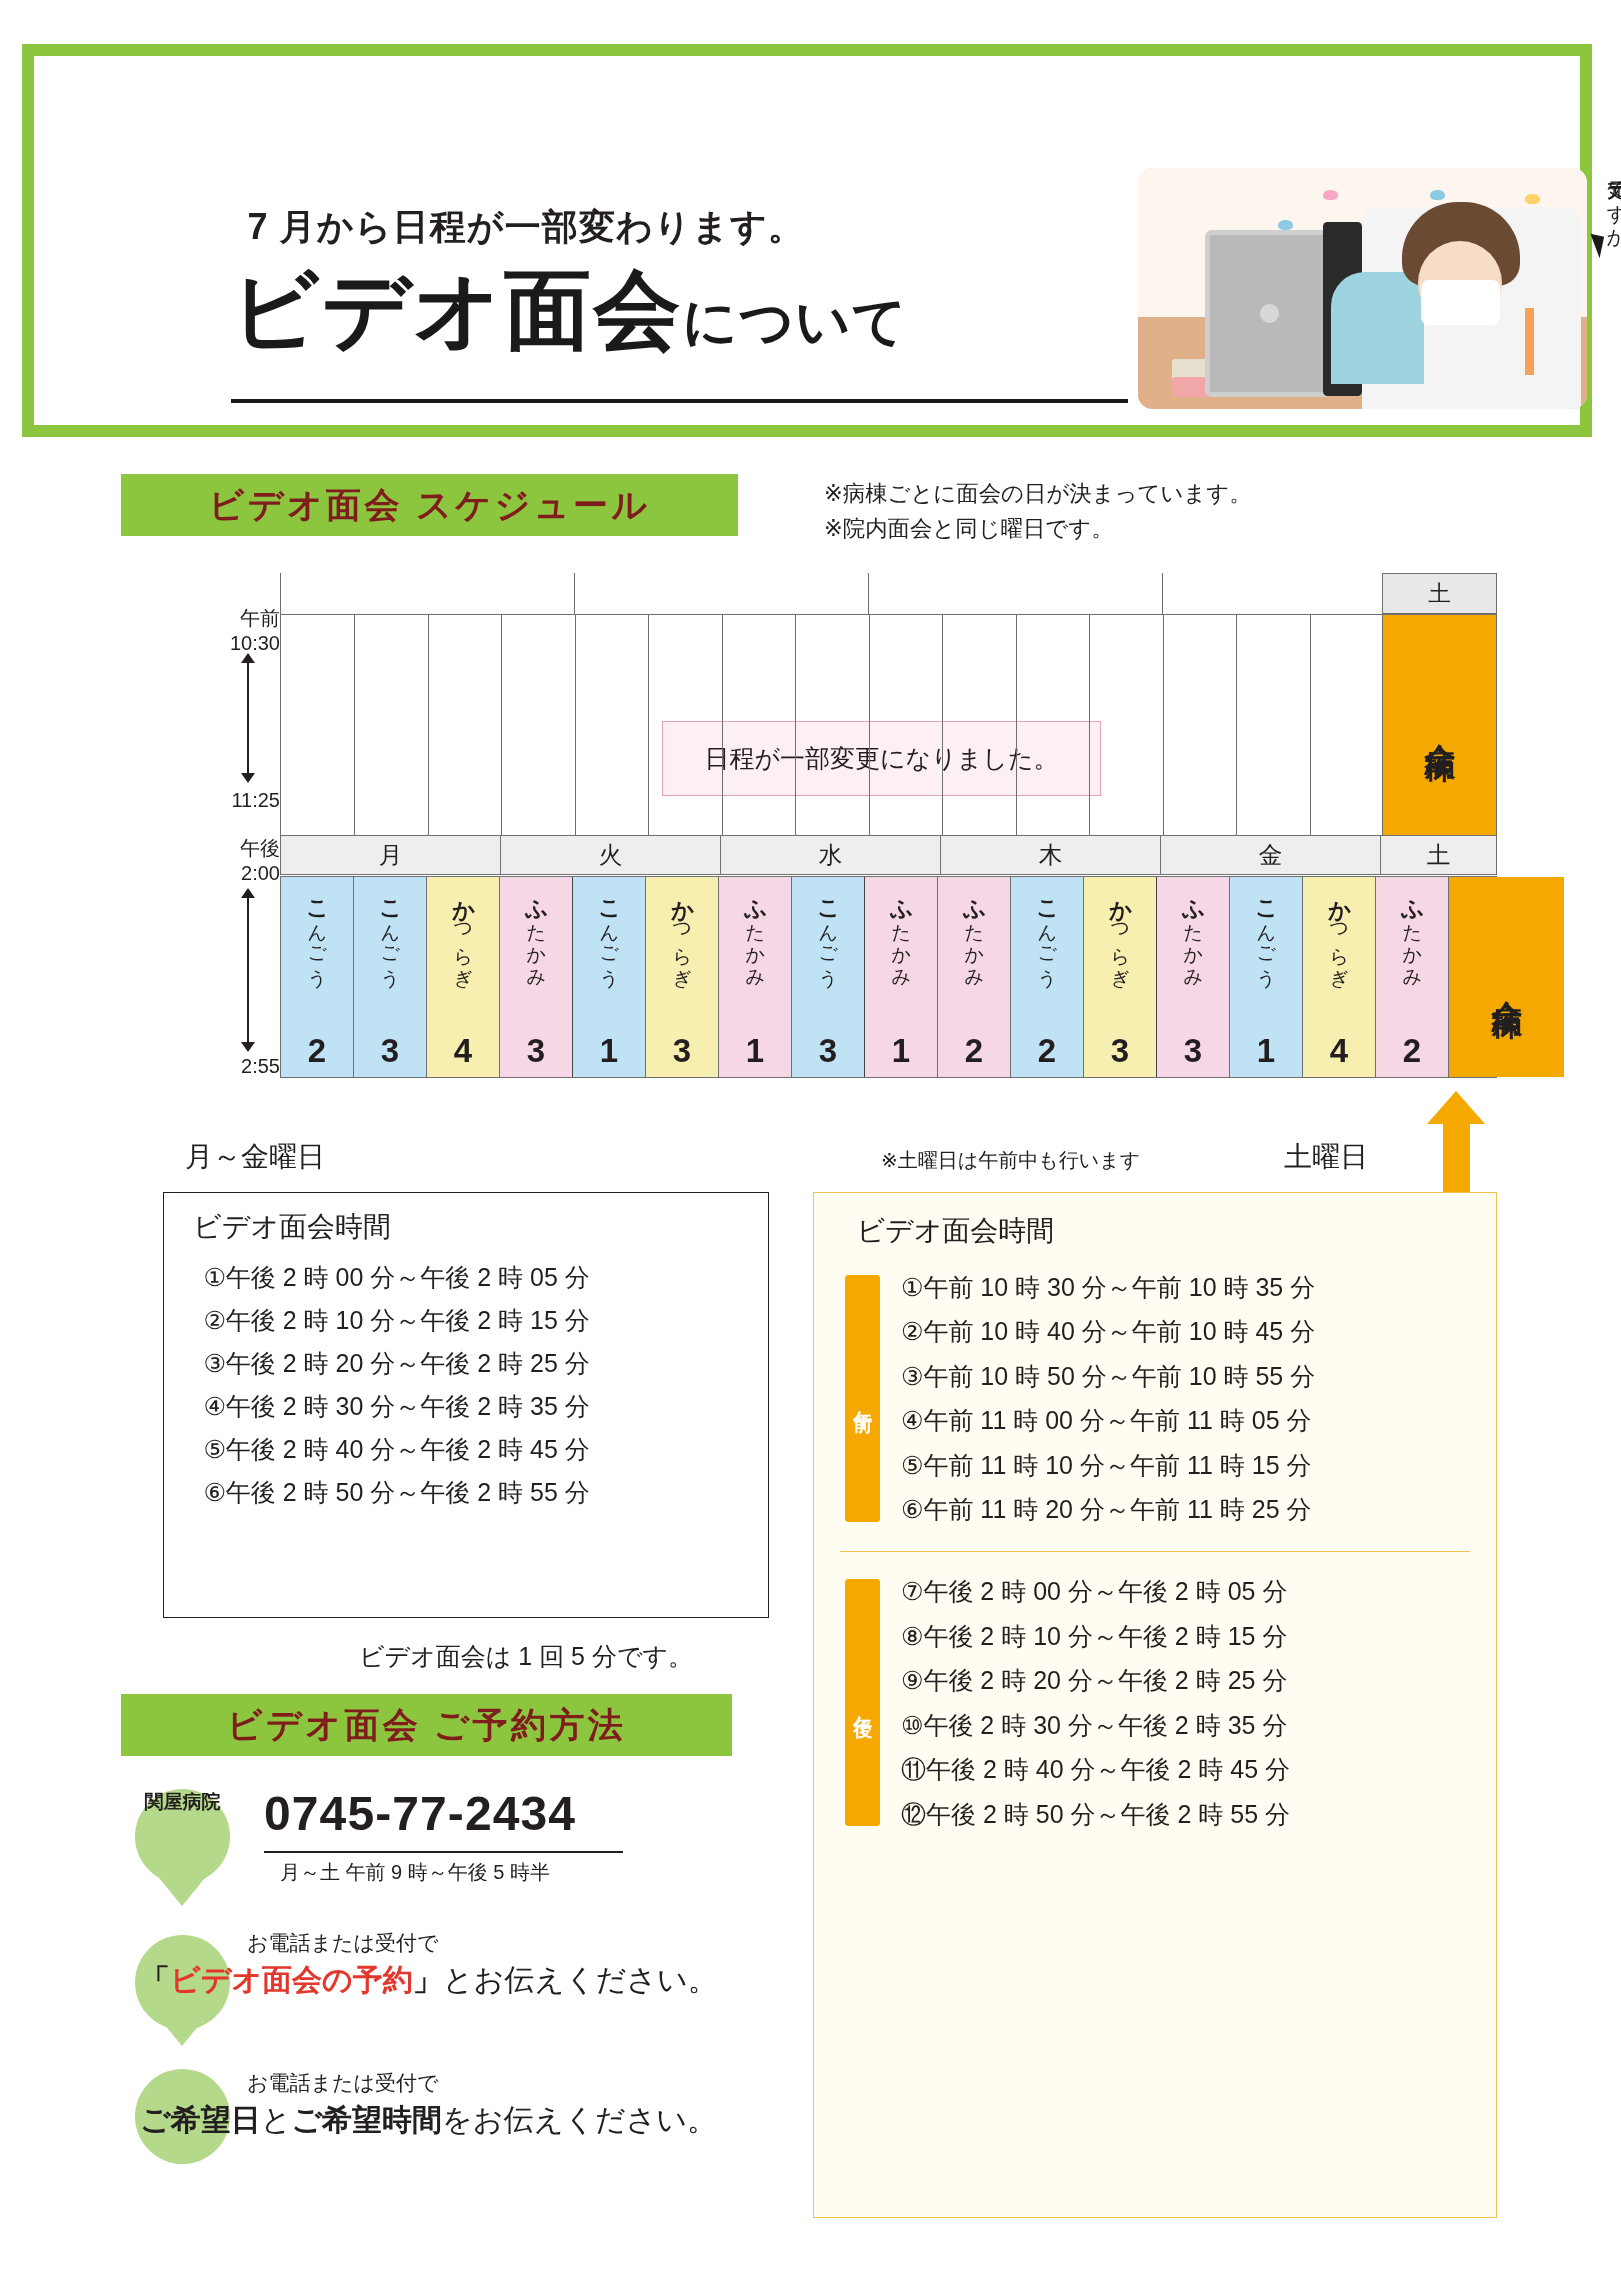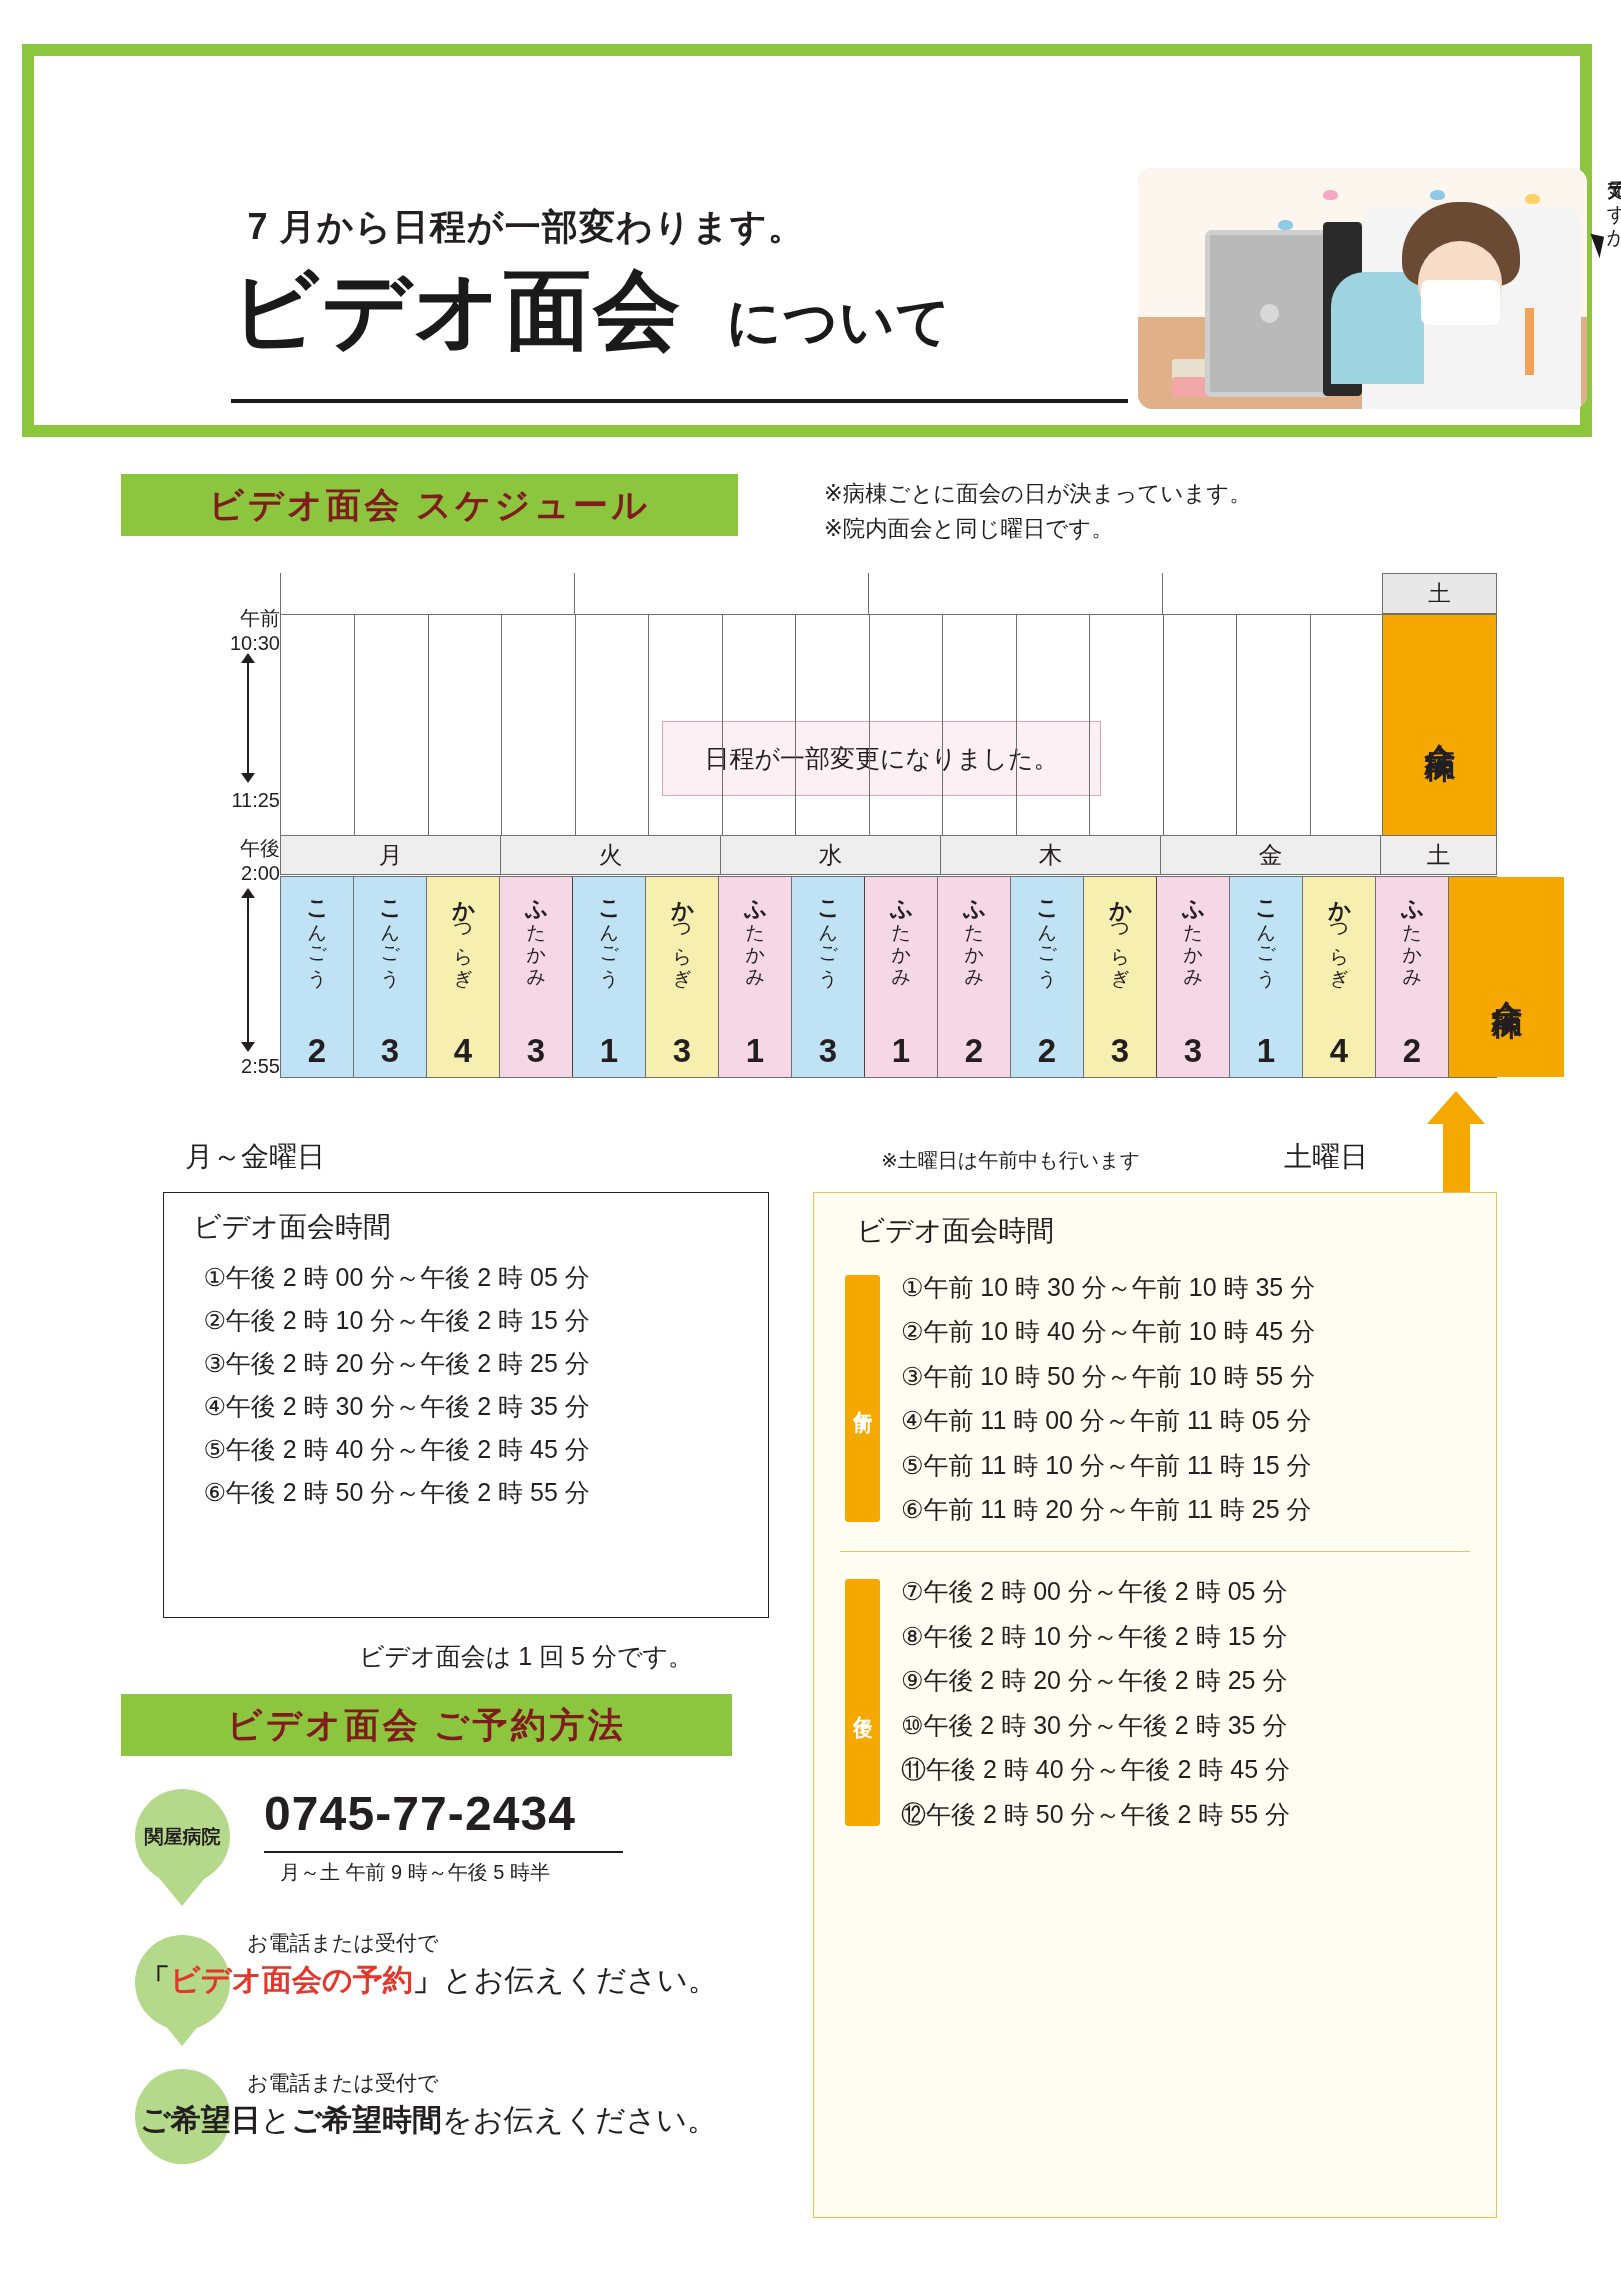--- a/index.html
+++ b/index.html
@@ -17,21 +17,21 @@
   }
   .hdr-sub{
     position:absolute;left:213px;top:147px;
     font-size:36px;font-weight:bold;letter-spacing:1.1px;color:#231f20;
   }
   .hdr-main{
     position:absolute;left:196px;top:196px;
     font-size:87px;font-weight:bold;letter-spacing:2.2px;color:#1a1a1a;
     white-space:nowrap;
   }
-  .hdr-main .small{font-size:54px;letter-spacing:1.1px;margin-left:44px;}
+  .hdr-main .small{font-size:54px;letter-spacing:1.1px;}
   .hdr-rule{
     position:absolute;left:197px;top:343px;width:897px;height:3.9px;background:#1a1a1a;
   }
 
   
   .photo{
     position:absolute;left:1104px;top:112px;width:449px;height:241px;
     border-radius:14.6px;overflow:hidden;background:#f0d9c2;
   }
   .photo .wall{position:absolute;left:0;top:0;width:100%;height:62%;background:#fdf6ef;}
@@ -161,21 +161,21 @@
     display:flex;align-items:center;justify-content:center;
   }
   .sat-group .tag span{writing-mode:vertical-rl;font-size:19px;color:#fff;font-weight:bold;letter-spacing:2.2px;}
   .sat-group .row{font-size:25px;line-height:1.78;white-space:nowrap;}
   .sat-divider{height:1.7px;background:#f2c14e;margin:19px 5.6px 17px 5.6px;}
 
   
   #reserve-title{left:121px;top:1694px;width:611px;height:62px;font-size:35px;font-family:Liberation Serif, serif;}
 
   .circle{
-    position:absolute;border-radius:50%;background:#b5d98a;display:flex;align-items:center;justify-content:center;
+    position:absolute;border-radius:50%;background:#b5d98a;display:flex;justify-content:center;
   }
   #circ1{left:135px;top:1789px;width:95px;height:95px;}
   #circ2{left:135px;top:1935px;width:95px;height:95px;}
   #circ3{left:135px;top:2069px;width:95px;height:95px;}
   .circ-label{font-size:19px;color:#231f20;font-weight:bold;}
   .tri{position:absolute;width:0;height:0;border-left:27px solid transparent;border-right:27px solid transparent;border-top:33px solid #b5d98a;}
   #tri1{left:155px;top:1873px;}
   #tri2{left:155px;top:2013px;}
 
   #tel{position:absolute;left:264px;top:1786px;font-size:48px;font-weight:bold;letter-spacing:1.1px;}

